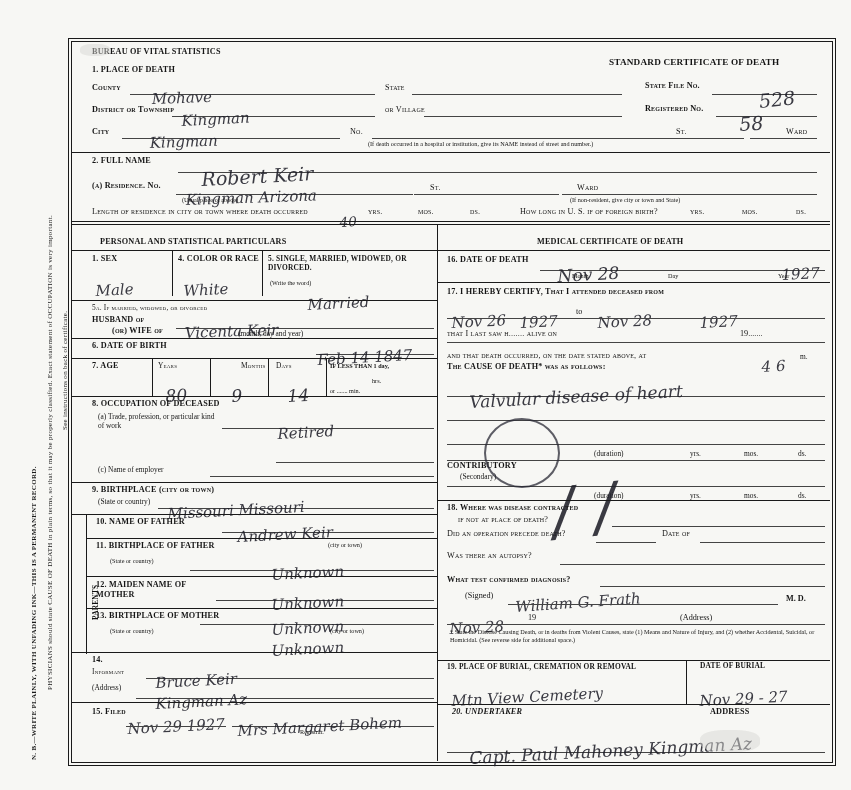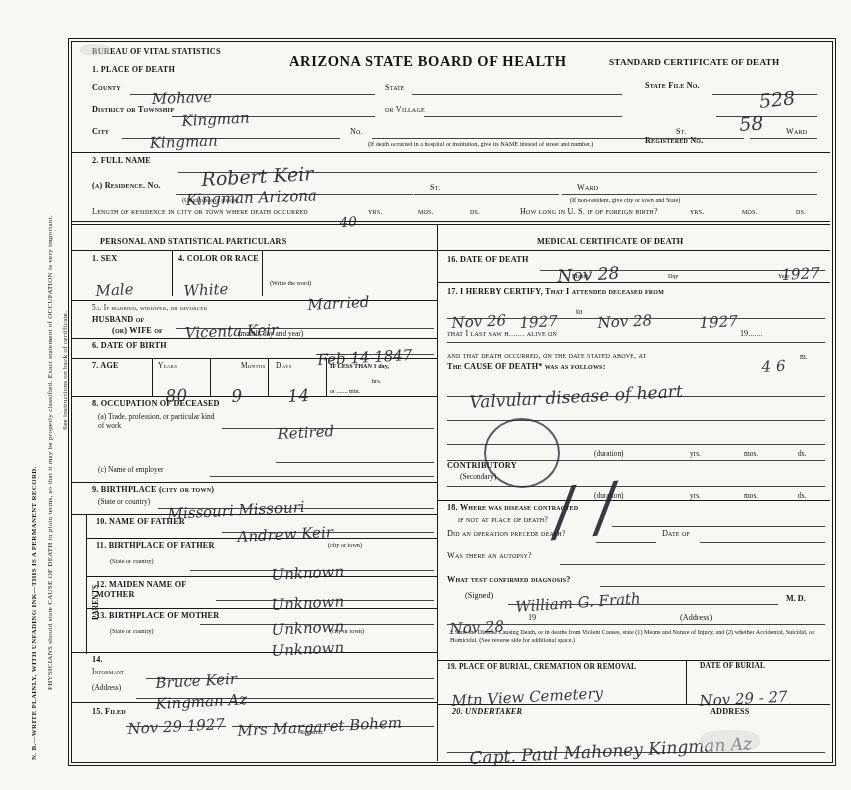--- a/index.html
+++ b/index.html
@@ -113,21 +113,20 @@
     <span class="sidebar-txt b">N. B.—WRITE PLAINLY, WITH UNFADING INK—THIS IS A PERMANENT RECORD.</span>
   </div>
   <div class="rot" style="left:38px; top:690px; transform: rotate(-90deg);">
     <span class="sidebar-txt">PHYSICIANS should state CAUSE OF DEATH in plain terms, so that it may be properly classified. Exact statement of OCCUPATION is very important.</span>
   </div>
   <div class="rot" style="left:53px; top:430px; transform: rotate(-90deg);">
     <span class="sidebar-txt">See instructions on back of certificate.</span>
   </div>
 
   <div class="t f8 cap b" style="left:92px; top:48px;">BUREAU OF VITAL STATISTICS</div>
-  <div class="t f14 cap b" style="left:289px; top:54px; letter-spacing:.6px;">ARIZONA STATE BOARD OF HEALTH</div>
   <div class="t f9 cap b" style="left:609px; top:58px;">STANDARD CERTIFICATE OF DEATH</div>
 
   <div class="t f8 cap b" style="left:92px; top:66px;">1. PLACE OF DEATH</div>
 
   <div class="t f8 cap b" style="left:92px; top:84px;">County</div>
   <div class="solidrule" style="left:130px; top:94px; width:245px;"></div>
   <div class="hw s3" style="left:152px; top:92px; transform: rotate(-2deg);">Mohave</div>
 
   <div class="t f8 cap" style="left:385px; top:84px;">State</div>
   <div class="solidrule" style="left:412px; top:94px; width:210px;"></div>
@@ -136,21 +135,21 @@
   <div class="solidrule" style="left:712px; top:94px; width:105px;"></div>
   <div class="hw big" style="left:760px; top:92px; transform: rotate(-6deg);">528</div>
 
   <div class="t f8 cap b" style="left:92px; top:106px;">District or Township</div>
   <div class="solidrule" style="left:172px; top:116px; width:203px;"></div>
   <div class="hw s3" style="left:182px; top:114px; transform: rotate(-3deg);">Kingman</div>
 
   <div class="t f8 cap" style="left:385px; top:106px;">or Village</div>
   <div class="solidrule" style="left:424px; top:116px; width:198px;"></div>
 
-  <div class="t f8 cap b" style="left:645px; top:105px;margin-top:32px;">Registered No.</div>
+  <div class="t f8 cap b" style="left:645px; top:105px;">Registered No.</div>
   <div class="solidrule" style="left:716px; top:116px; width:101px;"></div>
   <div class="hw big" style="left:740px; top:115px; transform: rotate(-4deg);">58</div>
 
   <div class="t f8 cap b" style="left:92px; top:128px;">City</div>
   <div class="solidrule" style="left:122px; top:138px; width:218px;"></div>
   <div class="hw s3" style="left:150px; top:136px; transform: rotate(-2deg);">Kingman</div>
 
   <div class="t f8 cap" style="left:350px; top:128px;">No.</div>
   <div class="solidrule" style="left:372px; top:138px; width:372px;"></div>
   <div class="t f8 cap" style="left:676px; top:128px;">St.</div>
@@ -199,20 +198,23 @@
 
   <div class="vline" style="left:172px; top:250px; height:46px;"></div>
   <div class="vline" style="left:262px; top:250px; height:46px;"></div>
 
   <div class="t f8 cap b" style="left:92px; top:255px;">1. SEX</div>
   <div class="hw s3" style="left:96px; top:284px; transform: rotate(-3deg);">Male</div>
 
   <div class="t f8 cap b" style="left:178px; top:255px;">4. COLOR OR RACE</div>
   <div class="hw s3" style="left:184px; top:284px; transform: rotate(-3deg);">White</div>
 
+  <div class="t f7 cap b" style="left:268px; top:254px; width:160px; white-space:normal; line-height:1.25;">
+    <span>5. SINGLE, MARRIED, WIDOWED, OR DIVORCED.</span>
+  </div>
   <div class="t f6" style="left:270px; top:280px;">(Write the word)</div>
   <div class="hw s3" style="left:308px; top:298px; transform: rotate(-3deg);">Married</div>
 
   <div class="hline" style="left:72px; top:300px; width:365px;"></div>
 
   <div class="t f7 cap" style="left:92px; top:304px;">5a. If married, widowed, or divorced</div>
   <div class="t f8 cap b" style="left:92px; top:316px;">HUSBAND of</div>
   <div class="t f8 cap b" style="left:92px; top:327px;padding-left:20px;">(or) WIFE of</div>
   <div class="solidrule" style="left:176px; top:328px; width:258px;"></div>
   <div class="hw s3" style="left:185px; top:326px; transform: rotate(-2deg);">Vicenta Keir</div>

